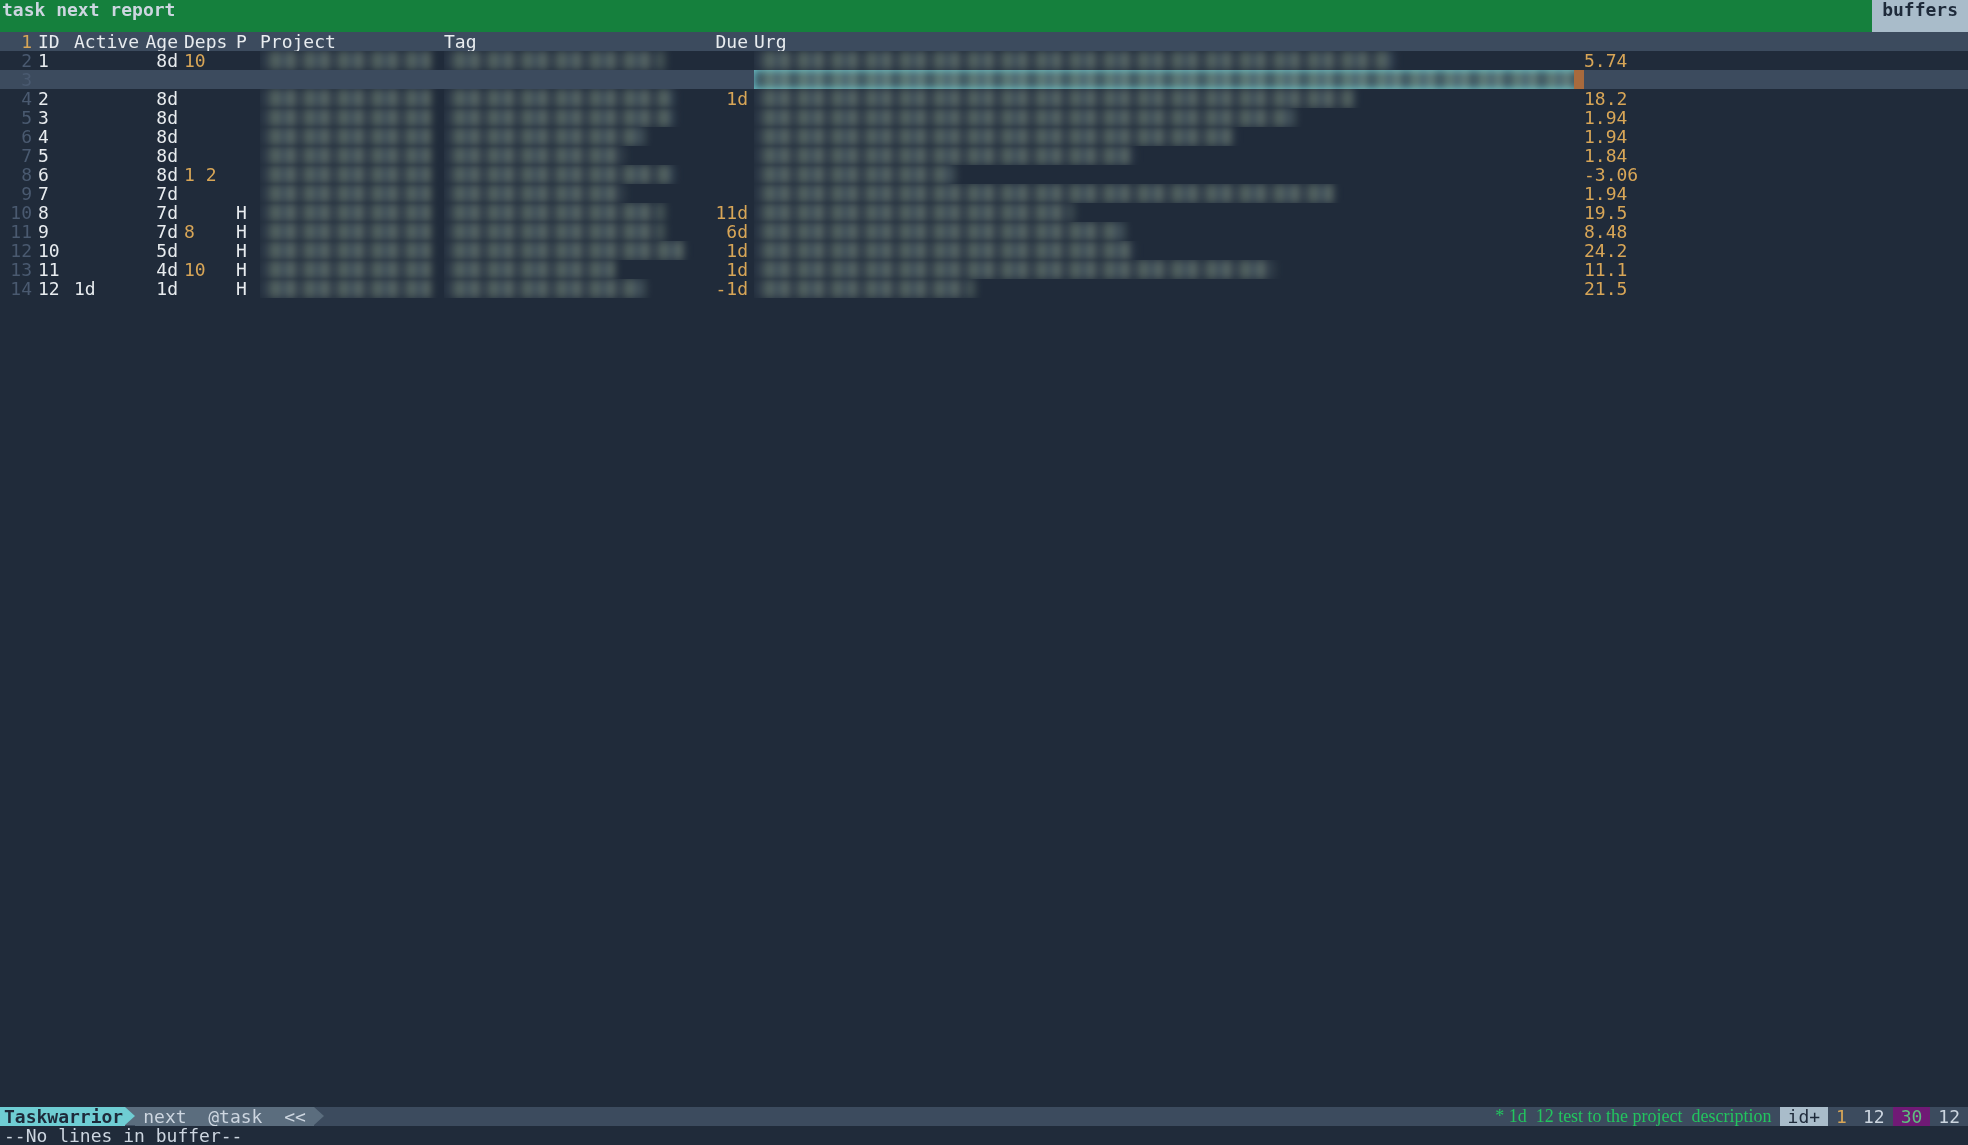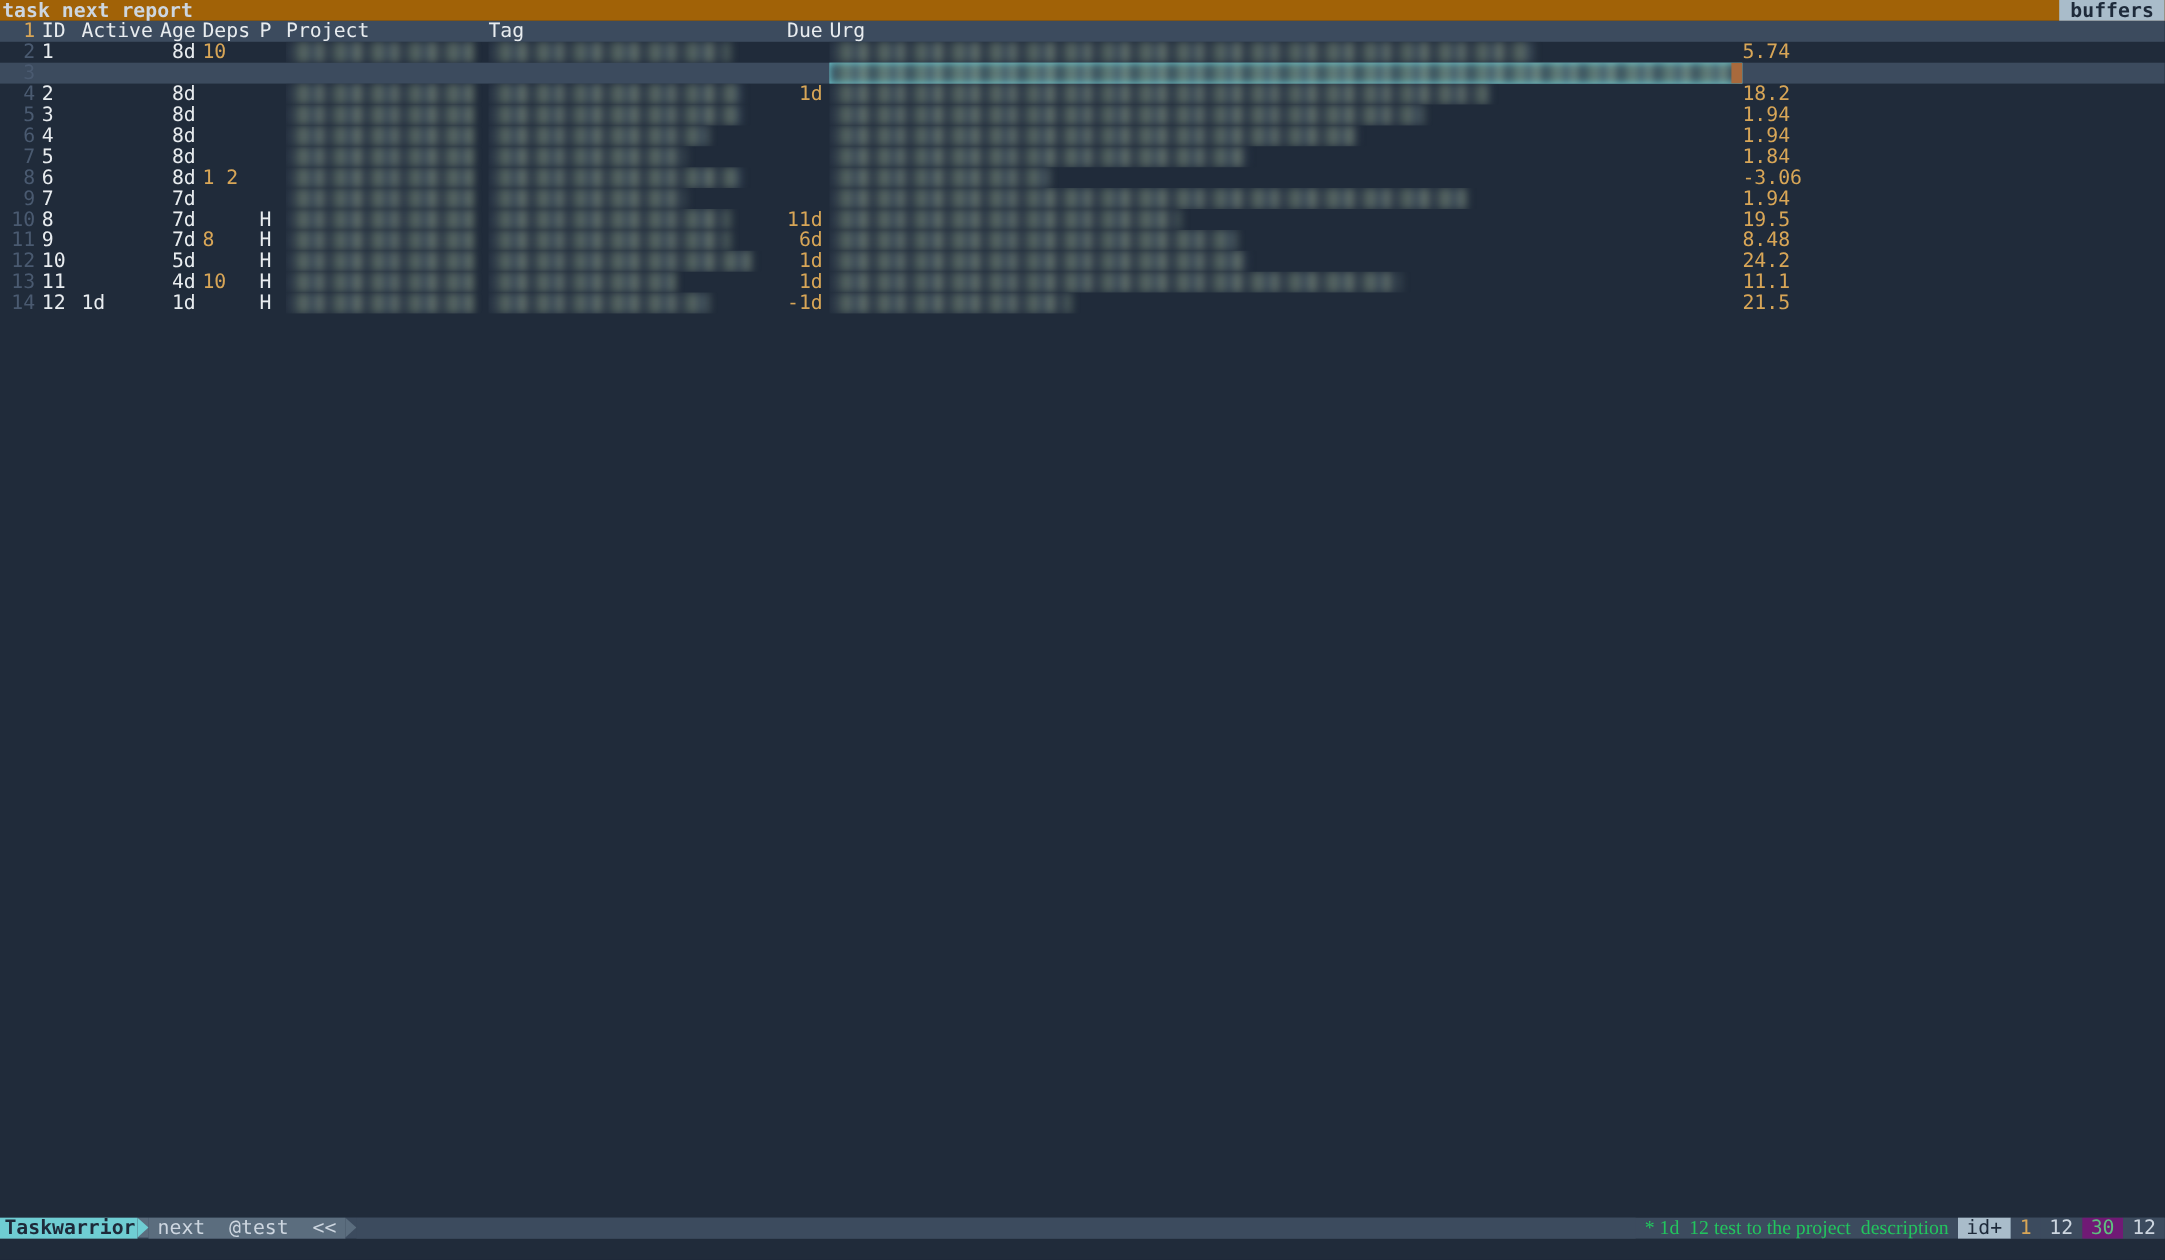--- a/index.html
+++ b/index.html
@@ -20,24 +20,24 @@
   .screen {
     width: 100%;
     height: 100%;
     display: flex;
     flex-direction: column;
     position: relative;
   }
 
   
   .titlebar {
-    height: 19px;
+    height: 32px;
     font-weight: bold;
     color: #cdd6e0;
-    background: #a16207;
+    background: #15803d;
     display: flex;
     justify-content: space-between;
   }
   .titlebar .left { padding-left: 2px; }
   .titlebar .right {
     background: #a9bcca;
     color: #1e2a3a;
     padding: 0 10px;
     text-align: center;
   }
@@ -183,25 +183,26 @@
         <div class="row"><span class="col lineno">13</span><span class="col id">11</span><span class="col active"></span><span class="col age">4d</span><span class="col deps">10</span><span class="col p">H</span><span class="col project"><span class="blur" style="width: 170px;"></span></span><span class="col tag"><span class="blur" style="width: 170px;"></span></span><span class="col due">1d</span><span class="col desc"><span class="blur" style="width: 520px;"></span></span><span class="col urg">11.1</span></div>
         <div class="row"><span class="col lineno">14</span><span class="col id">12</span><span class="col active">1d</span><span class="col age">1d</span><span class="col deps"></span><span class="col p">H</span><span class="col project"><span class="blur" style="width: 170px;"></span></span><span class="col tag"><span class="blur" style="width: 200px;"></span></span><span class="col due">-1d</span><span class="col desc"><span class="blur" style="width: 220px;"></span></span><span class="col urg">21.5</span></div>
       </div>
 
   </div>
 
   <div class="statusbar">
     <span class="seg taskwarrior">Taskwarrior</span>
     <span class="arrow-right a1"></span>
     <span class="seg next">
-      <span>next</span>&nbsp;&nbsp;<span>@test</span>&nbsp;&nbsp;<span>&lt;&lt;</span>
+      <span>next</span>&nbsp;&nbsp;<span>@task</span>&nbsp;&nbsp;<span>&lt;&lt;</span>
     </span>
     <span class="arrow-right a2"></span>
     <span class="seg fill"></span>
     <span class="seg right-text">* 1d  12 test to the project  description</span>
     <span class="seg idplus">id+</span>
     <span class="seg n1">1</span>
     <span class="seg n2">12</span>
     <span class="seg n3">30</span>
     <span class="seg n4">12</span>
   </div>
 
+  <div class="cmdline">--No lines in buffer--</div>
 </div>
 
 </body></html>

